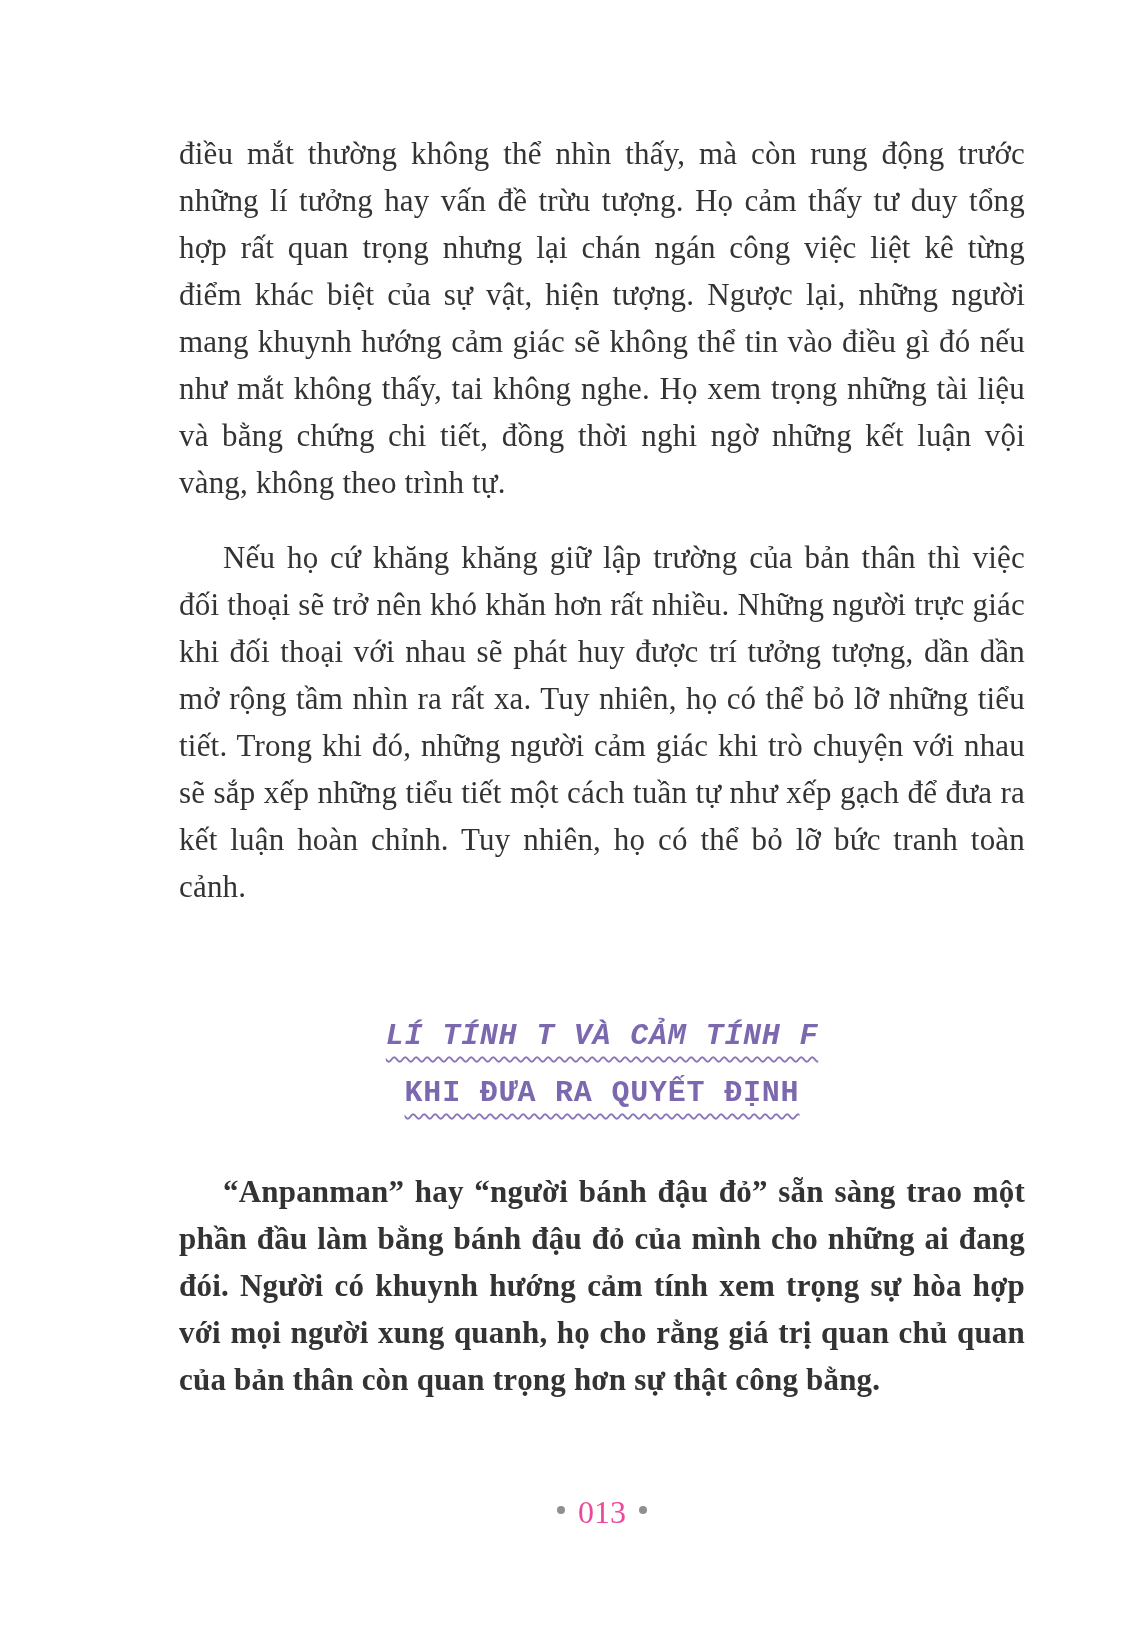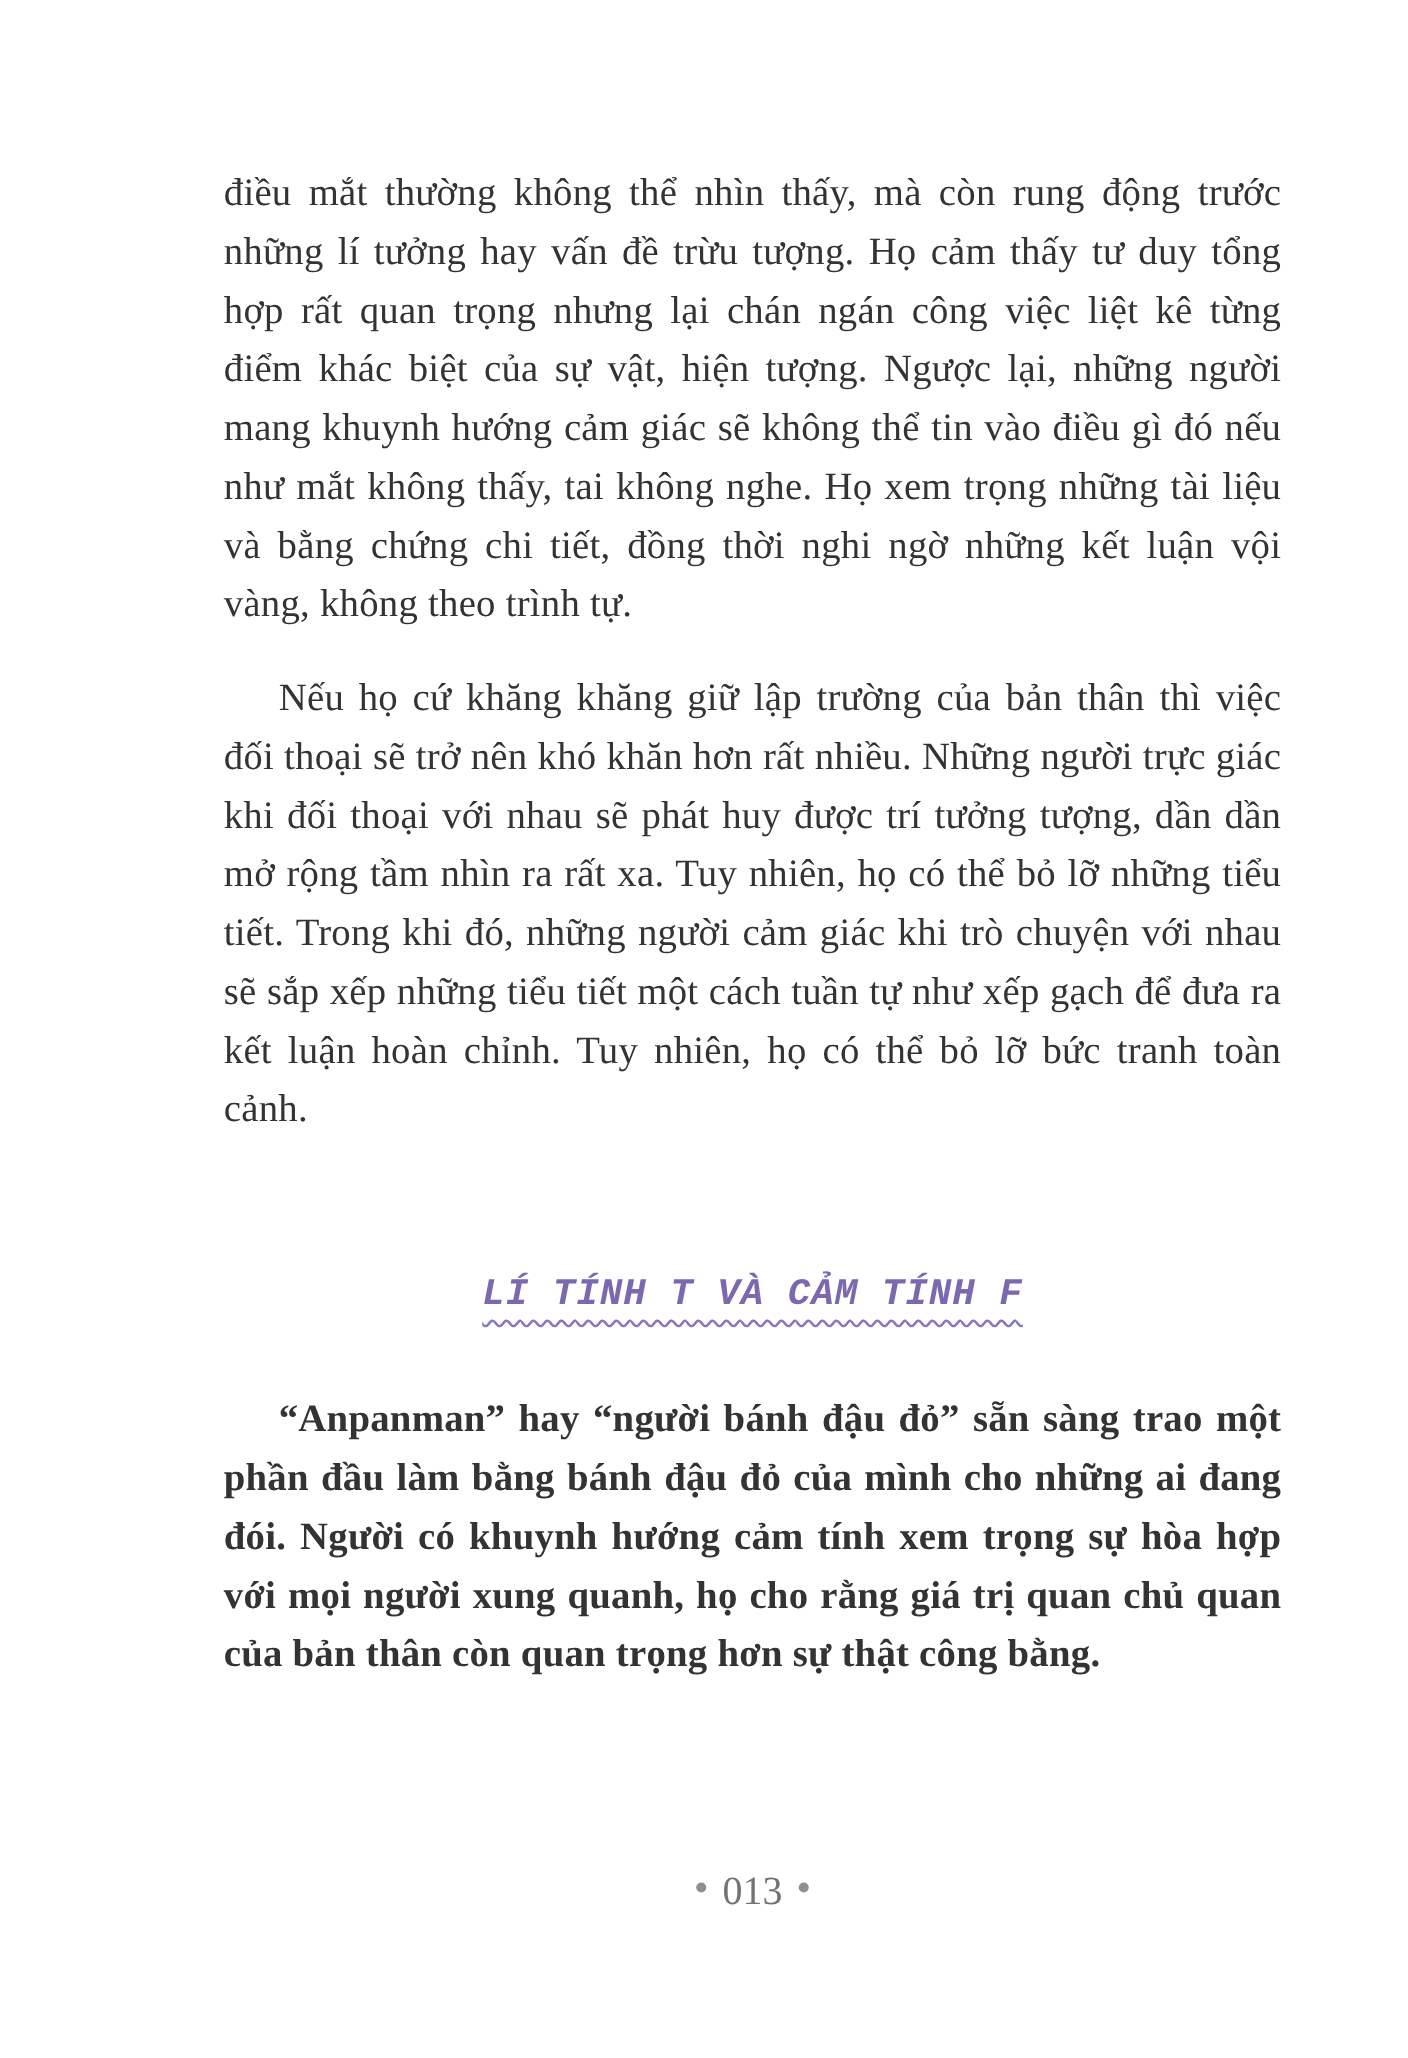--- a/index.html
+++ b/index.html
@@ -78,39 +78,42 @@
     vertical-align: middle;
     margin: 0 13px;
     position: relative;
     top: -2px;
   }
   .page-number {
     display: inline-block;
     font-size: 32px;
     line-height: 36px;
     vertical-align: middle;
-    color: #737373;
+    color: #ec4899;
     font-family: "Liberation Serif", serif;
   }
 </style>
 </head>
 <body>
 
 <div class="page">
 
   <div class="text-column">
 
     <p class="body-paragraph">điều mắt thường không thể nhìn thấy, mà còn rung động trước những lí tưởng hay vấn đề trừu tượng. Họ cảm thấy tư duy tổng hợp rất quan trọng nhưng lại chán ngán công việc liệt kê từng điểm khác biệt của sự vật, hiện tượng. Ngược lại, những người mang khuynh hướng cảm giác sẽ không thể tin vào điều gì đó nếu như mắt không thấy, tai không nghe. Họ xem trọng những tài liệu và bằng chứng chi tiết, đồng thời nghi ngờ những kết luận vội vàng, không theo trình tự.</p>
 
     <p class="body-paragraph indent">Nếu họ cứ khăng khăng giữ lập trường của bản thân thì việc đối thoại sẽ trở nên khó khăn hơn rất nhiều. Những người trực giác khi đối thoại với nhau sẽ phát huy được trí tưởng tượng, dần dần mở rộng tầm nhìn ra rất xa. Tuy nhiên, họ có thể bỏ lỡ những tiểu tiết. Trong khi đó, những người cảm giác khi trò chuyện với nhau sẽ sắp xếp những tiểu tiết một cách tuần tự như xếp gạch để đưa ra kết luận hoàn chỉnh. Tuy nhiên, họ có thể bỏ lỡ bức tranh toàn cảnh.</p>
 
     <div class="section-heading">
       <span class="heading-line italic">
         <span class="heading-line-text">LÍ TÍNH T VÀ CẢM TÍNH F</span>
       </span>
+      <span class="heading-line">
+        <span class="heading-line-text">KHI ĐƯA RA QUYẾT ĐỊNH</span>
+      </span>
     </div>
 
     <p class="body-paragraph indent after-heading">“Anpanman” hay “người bánh đậu đỏ” sẵn sàng trao một phần đầu làm bằng bánh đậu đỏ của mình cho những ai đang đói. Người có khuynh hướng cảm tính xem trọng sự hòa hợp với mọi người xung quanh, họ cho rằng giá trị quan chủ quan của bản thân còn quan trọng hơn sự thật công bằng.</p>
 
   </div>
 
   <div class="page-footer">
     <span class="footer-dot"></span><span class="page-number">013</span><span class="footer-dot"></span>
   </div>
 

